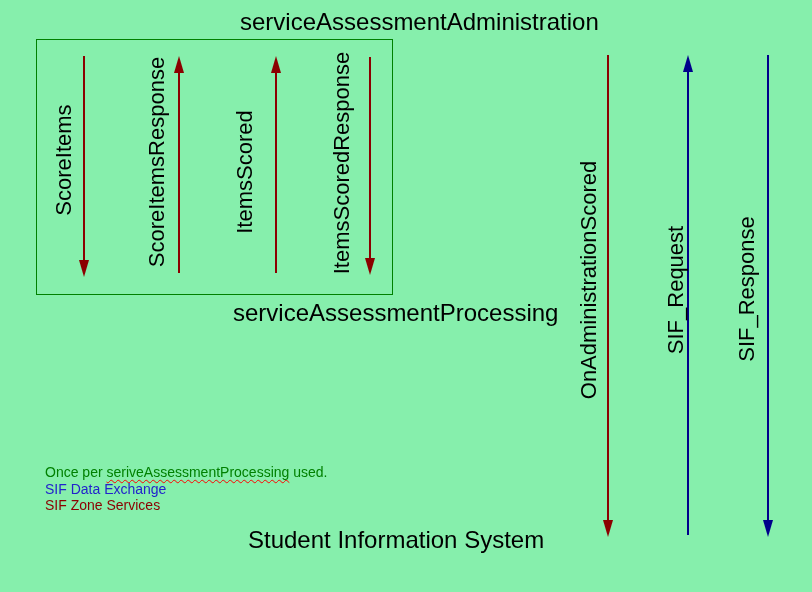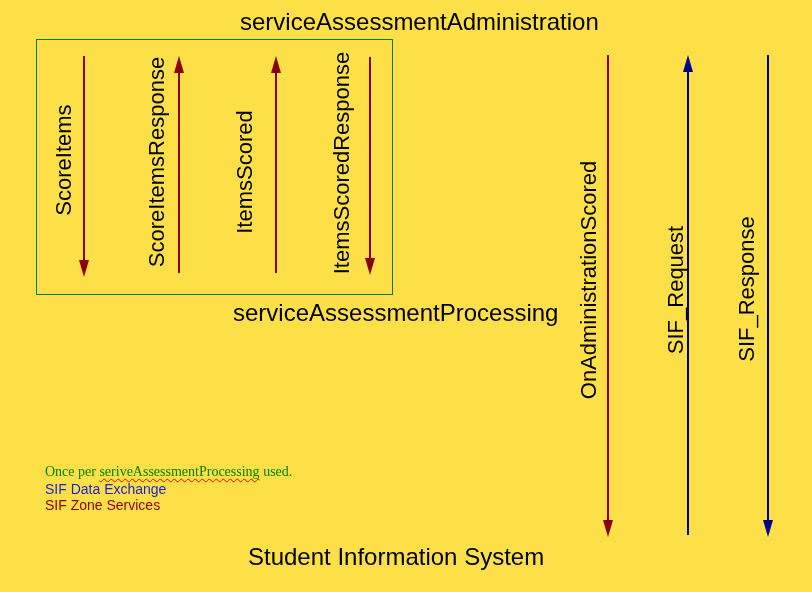--- a/index.html
+++ b/index.html
@@ -1,20 +1,20 @@
 <!DOCTYPE html>
 <html style="--text: #000000; --box-border: #008000; --zone-service: #8B0000; --data-exchange: #00008B; --legend-green: #008000; --legend-red: #8B0000; --legend-blue: #2222CC; --squiggle-red: #FF0000;"><head>
 <meta charset="utf-8">
 <style>
   html, body { margin: 0; padding: 0; background: #ffffff; }
   .canvas {
     position: relative;
     width: 812px;
     height: 592px;
-    background: #fde047;
+    background: #86efac;
     overflow: hidden;
     font-family: "Liberation Sans", sans-serif;
     color: var(--text, #000);
   }
   .title {
     position: absolute;
     font-size: 24px;
     white-space: nowrap;
     color: var(--text, #000);
     line-height: 28px;
@@ -49,21 +49,21 @@
     color: var(--text, #000);
     transform: translate(-50%, -50%) rotate(-90deg);
   }
   .legend {
     position: absolute;
     left: 45px; top: 464px;
     font-size: 14px;
     line-height: 16.6px;
     white-space: nowrap;
   }
-  .legend-line.green   { color: var(--legend-green, #008000); font-family: Liberation Serif, serif; }
+  .legend-line.green   { color: var(--legend-green, #008000); }
   .legend-line.darkred { color: var(--legend-red, #8B0000); }
   .legend-line.blue    { color: var(--legend-blue, #2222CC); }
   .squiggle {
     text-decoration: underline;
     text-decoration-style: wavy;
     text-decoration-color: var(--squiggle-red, #FF0000);
     text-decoration-thickness: 1px;
     text-underline-offset: 2px;
     text-decoration-skip-ink: none;
   }
@@ -72,21 +72,21 @@
 <body>
 
 <div class="canvas">
 
   <div class="title" style="left:240px; top:8px;">serviceAssessmentAdministration</div>
 
   <div class="green-box"></div>
 
   <div class="title" style="left:233px; top:299px;">serviceAssessmentProcessing</div>
 
-  <div class="title" style="left:248px; top:543px;">Student Information System</div>
+  <div class="title" style="left:248px; top:526px;">Student Information System</div>
 
   <div class="vline red" style="left:83px; top:56px; height:206px;"></div>
   <div class="head down red" style="left:78.5px; top:260px;"></div>
   <div class="vlabel" style="left:64px; top:160px;">ScoreItems</div>
 
   <div class="vline red" style="left:178px; top:71px; height:202px;"></div>
   <div class="head up red" style="left:173.5px; top:56px;"></div>
   <div class="vlabel" style="left:157px; top:162px;">ScoreItemsResponse</div>
 
   <div class="vline red" style="left:275px; top:71px; height:202px;"></div>

